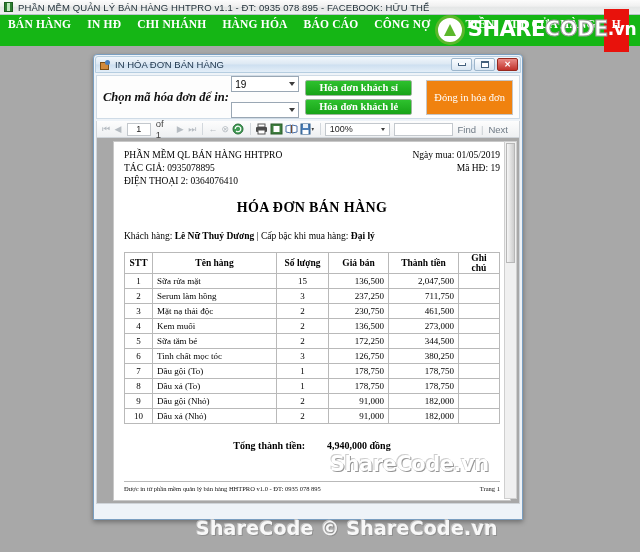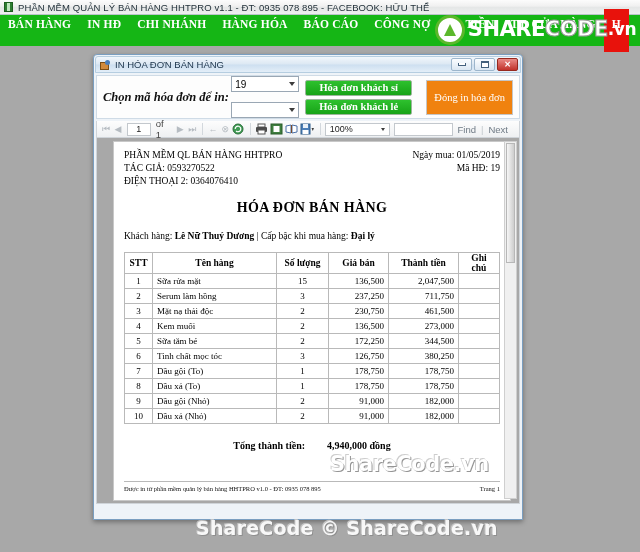--- a/index.html
+++ b/index.html
@@ -378,21 +378,21 @@
       <span>Next</span>
     </span>
   </div>
 
   <div id="report-area">
     <div id="report-page">
 
       <div class="rpt-head">
         <div class="lft">
           <div>PHẦN MỀM QL BÁN HÀNG HHTPRO</div>
-          <div>TÁC GIẢ: 0593270522</div>
+          <div>TÁC GIẢ: 0935078895</div>
           <div>ĐIỆN THOẠI 2: 0364076410</div>
         </div>
         <div class="rgt">
           <div>Ngày mua: 01/05/2019</div>
           <div>Mã HĐ: 19</div>
         </div>
       </div>
 
       <div id="rpt-title">HÓA ĐƠN BÁN HÀNG</div>
 

